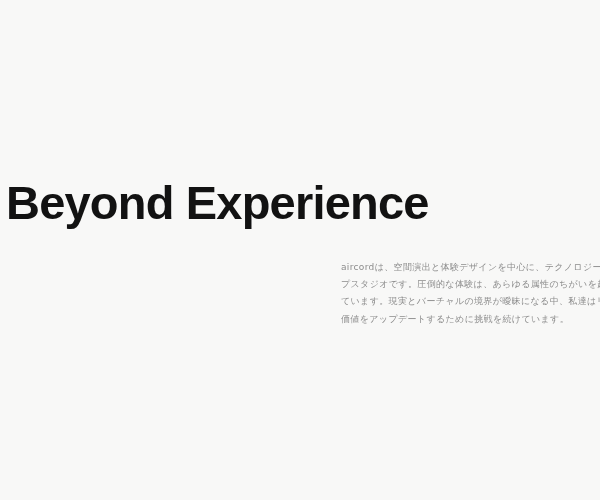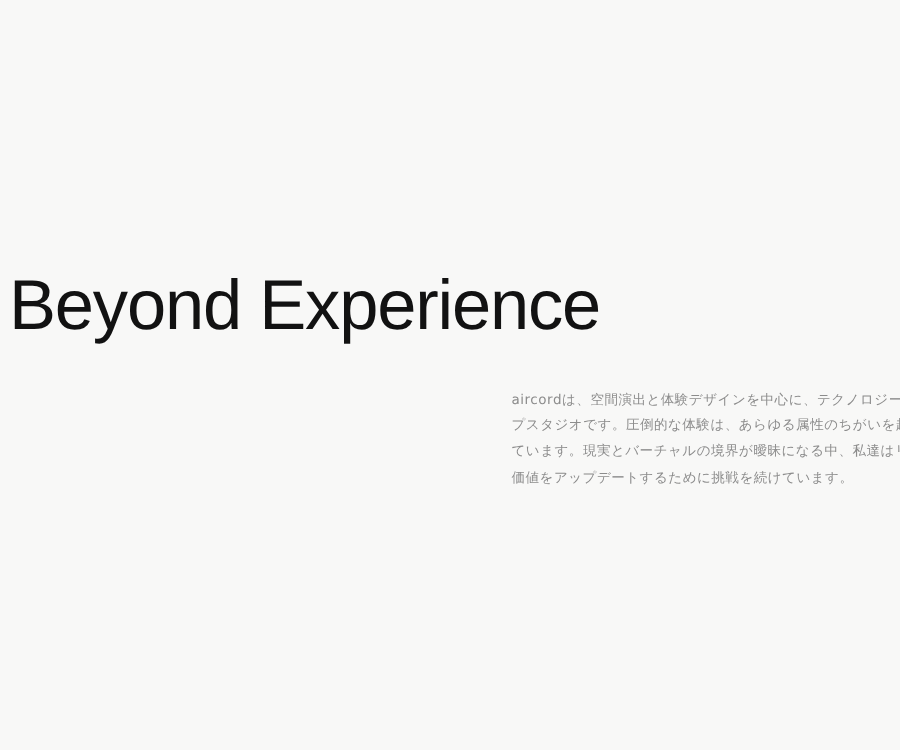--- a/index.html
+++ b/index.html
@@ -24,21 +24,21 @@
   }
 
   
   .hero-headline {
     position: absolute;
     left: 6px;
     top: 174px;
     margin: 0;
     font-family: "Liberation Sans", sans-serif;
     font-size: 47px;
-    font-weight: 400;
+    font-weight: 700;
     line-height: 58px;
     letter-spacing: -0.8px;
     color: #121212;
     white-space: nowrap;
   }
 
   
   .body-copy {
     position: absolute;
     left: 341px;

